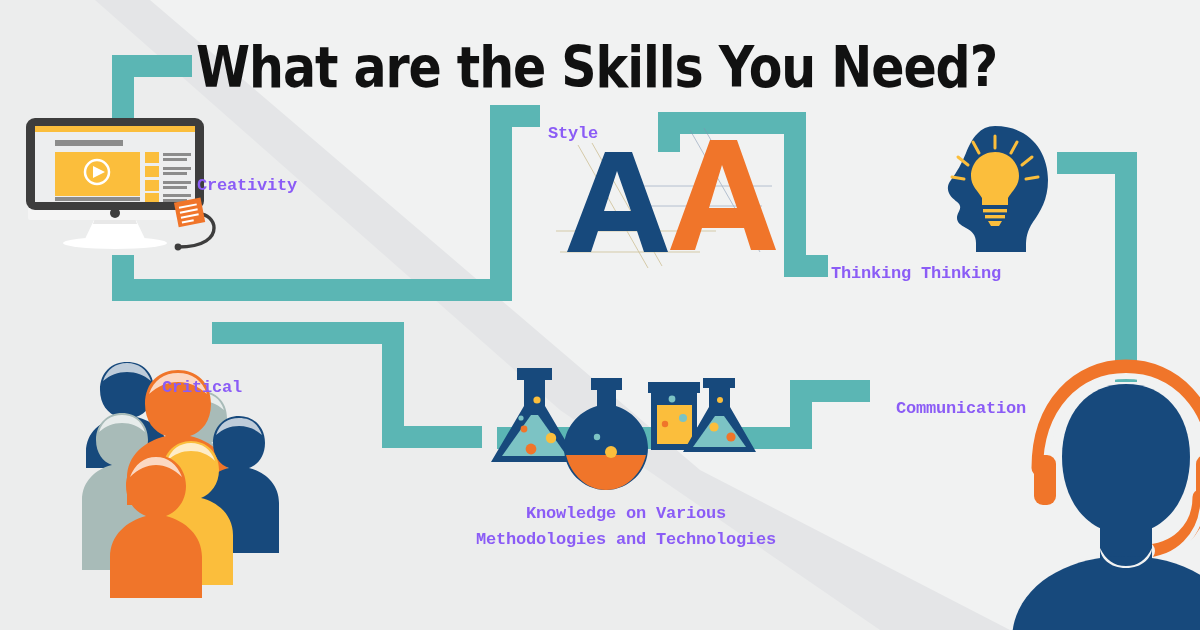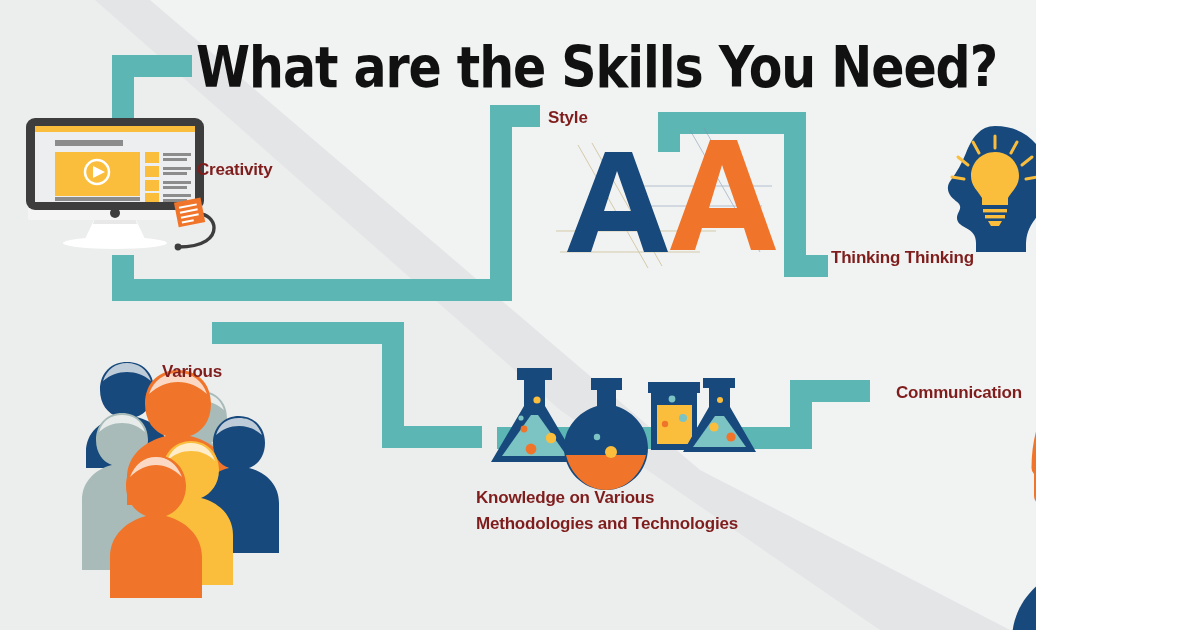--- a/index.html
+++ b/index.html
@@ -2,42 +2,44 @@
 <html><head>
 <meta charset="utf-8">
 <style>
   html, body {
     margin: 0;
     padding: 0;
     background: #ffffff;
   }
   #canvas {
     position: relative;
-    width: 1036px;
+    width: 1200px;
     height: 630px;
     overflow: hidden;
     background: #f1f2f2;
     font-family: "DejaVu Sans", "Liberation Sans", sans-serif;
+    text-align: center;
   }
   #bg-svg, #connector-svg, #art-svg {
     position: absolute;
     left: 0;
     top: 0;
     width: 1200px;
     height: 630px;
   }
   .label {
     position: absolute;
-    color: #7f1d1d;
-    font-family: Liberation Sans, sans-serif;
+    color: #8b5cf6;
+    font-family: Liberation Mono, monospace;
     font-size: 17px;
     font-weight: 600;
     letter-spacing: -0.2px;
     white-space: nowrap;
     line-height: 1.45;
+    margin-top: 16px;
   }
   #page-title {
     position: absolute;
     left: 196px;
     top: 34px;
     font-family: "DejaVu Sans", "Liberation Sans", sans-serif;
     font-size: 57px;
     font-weight: 700;
     color: #111111;
     letter-spacing: -1.2px;
@@ -315,21 +317,21 @@
   </svg>
 
   <div id="page-title">What are the Skills You Need?</div>
 
   <div class="label lbl-creativity">Creativity</div>
 
   <div class="label lbl-style">Style</div>
 
   <div class="label lbl-critical">Thinking Thinking</div>
 
-  <div class="label lbl-teamwork">Various</div>
+  <div class="label lbl-teamwork">Critical</div>
 
   <div class="label lbl-comm">Communication</div>
 
   <div class="label lbl-knowledge">
     <div>Knowledge on Various</div>
     <div>Methodologies and Technologies</div>
   </div>
 
 </div>
 

